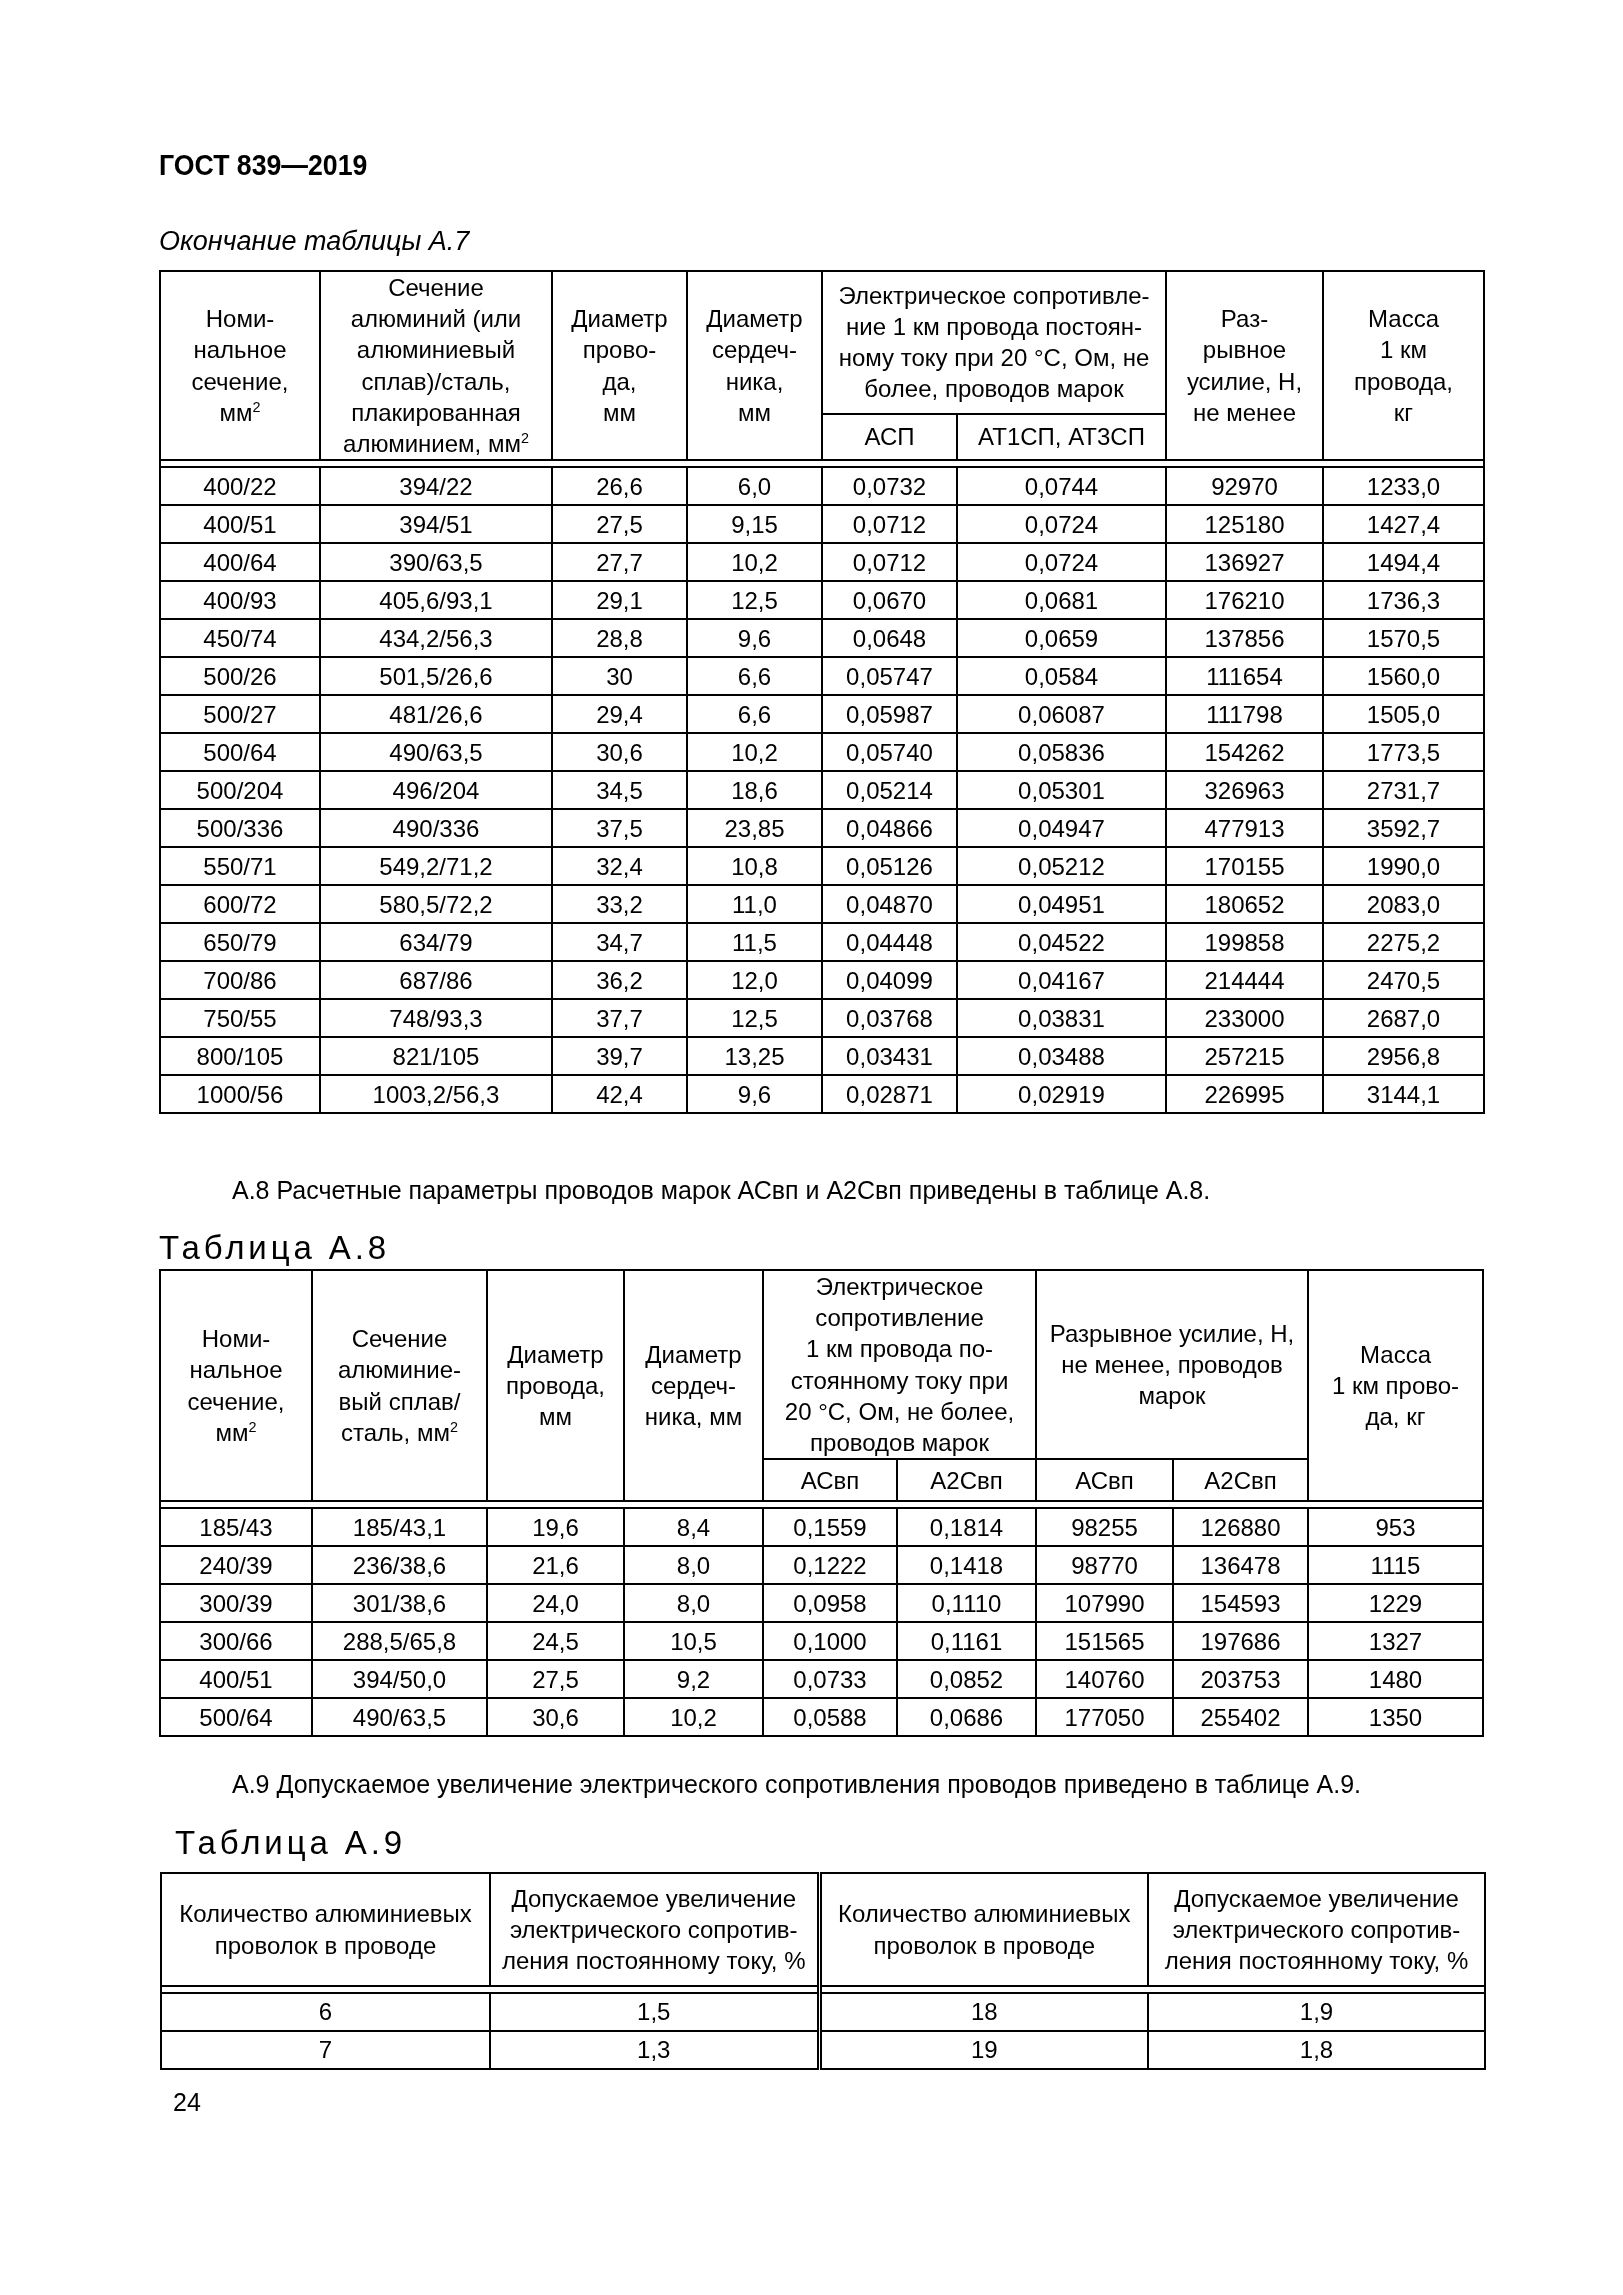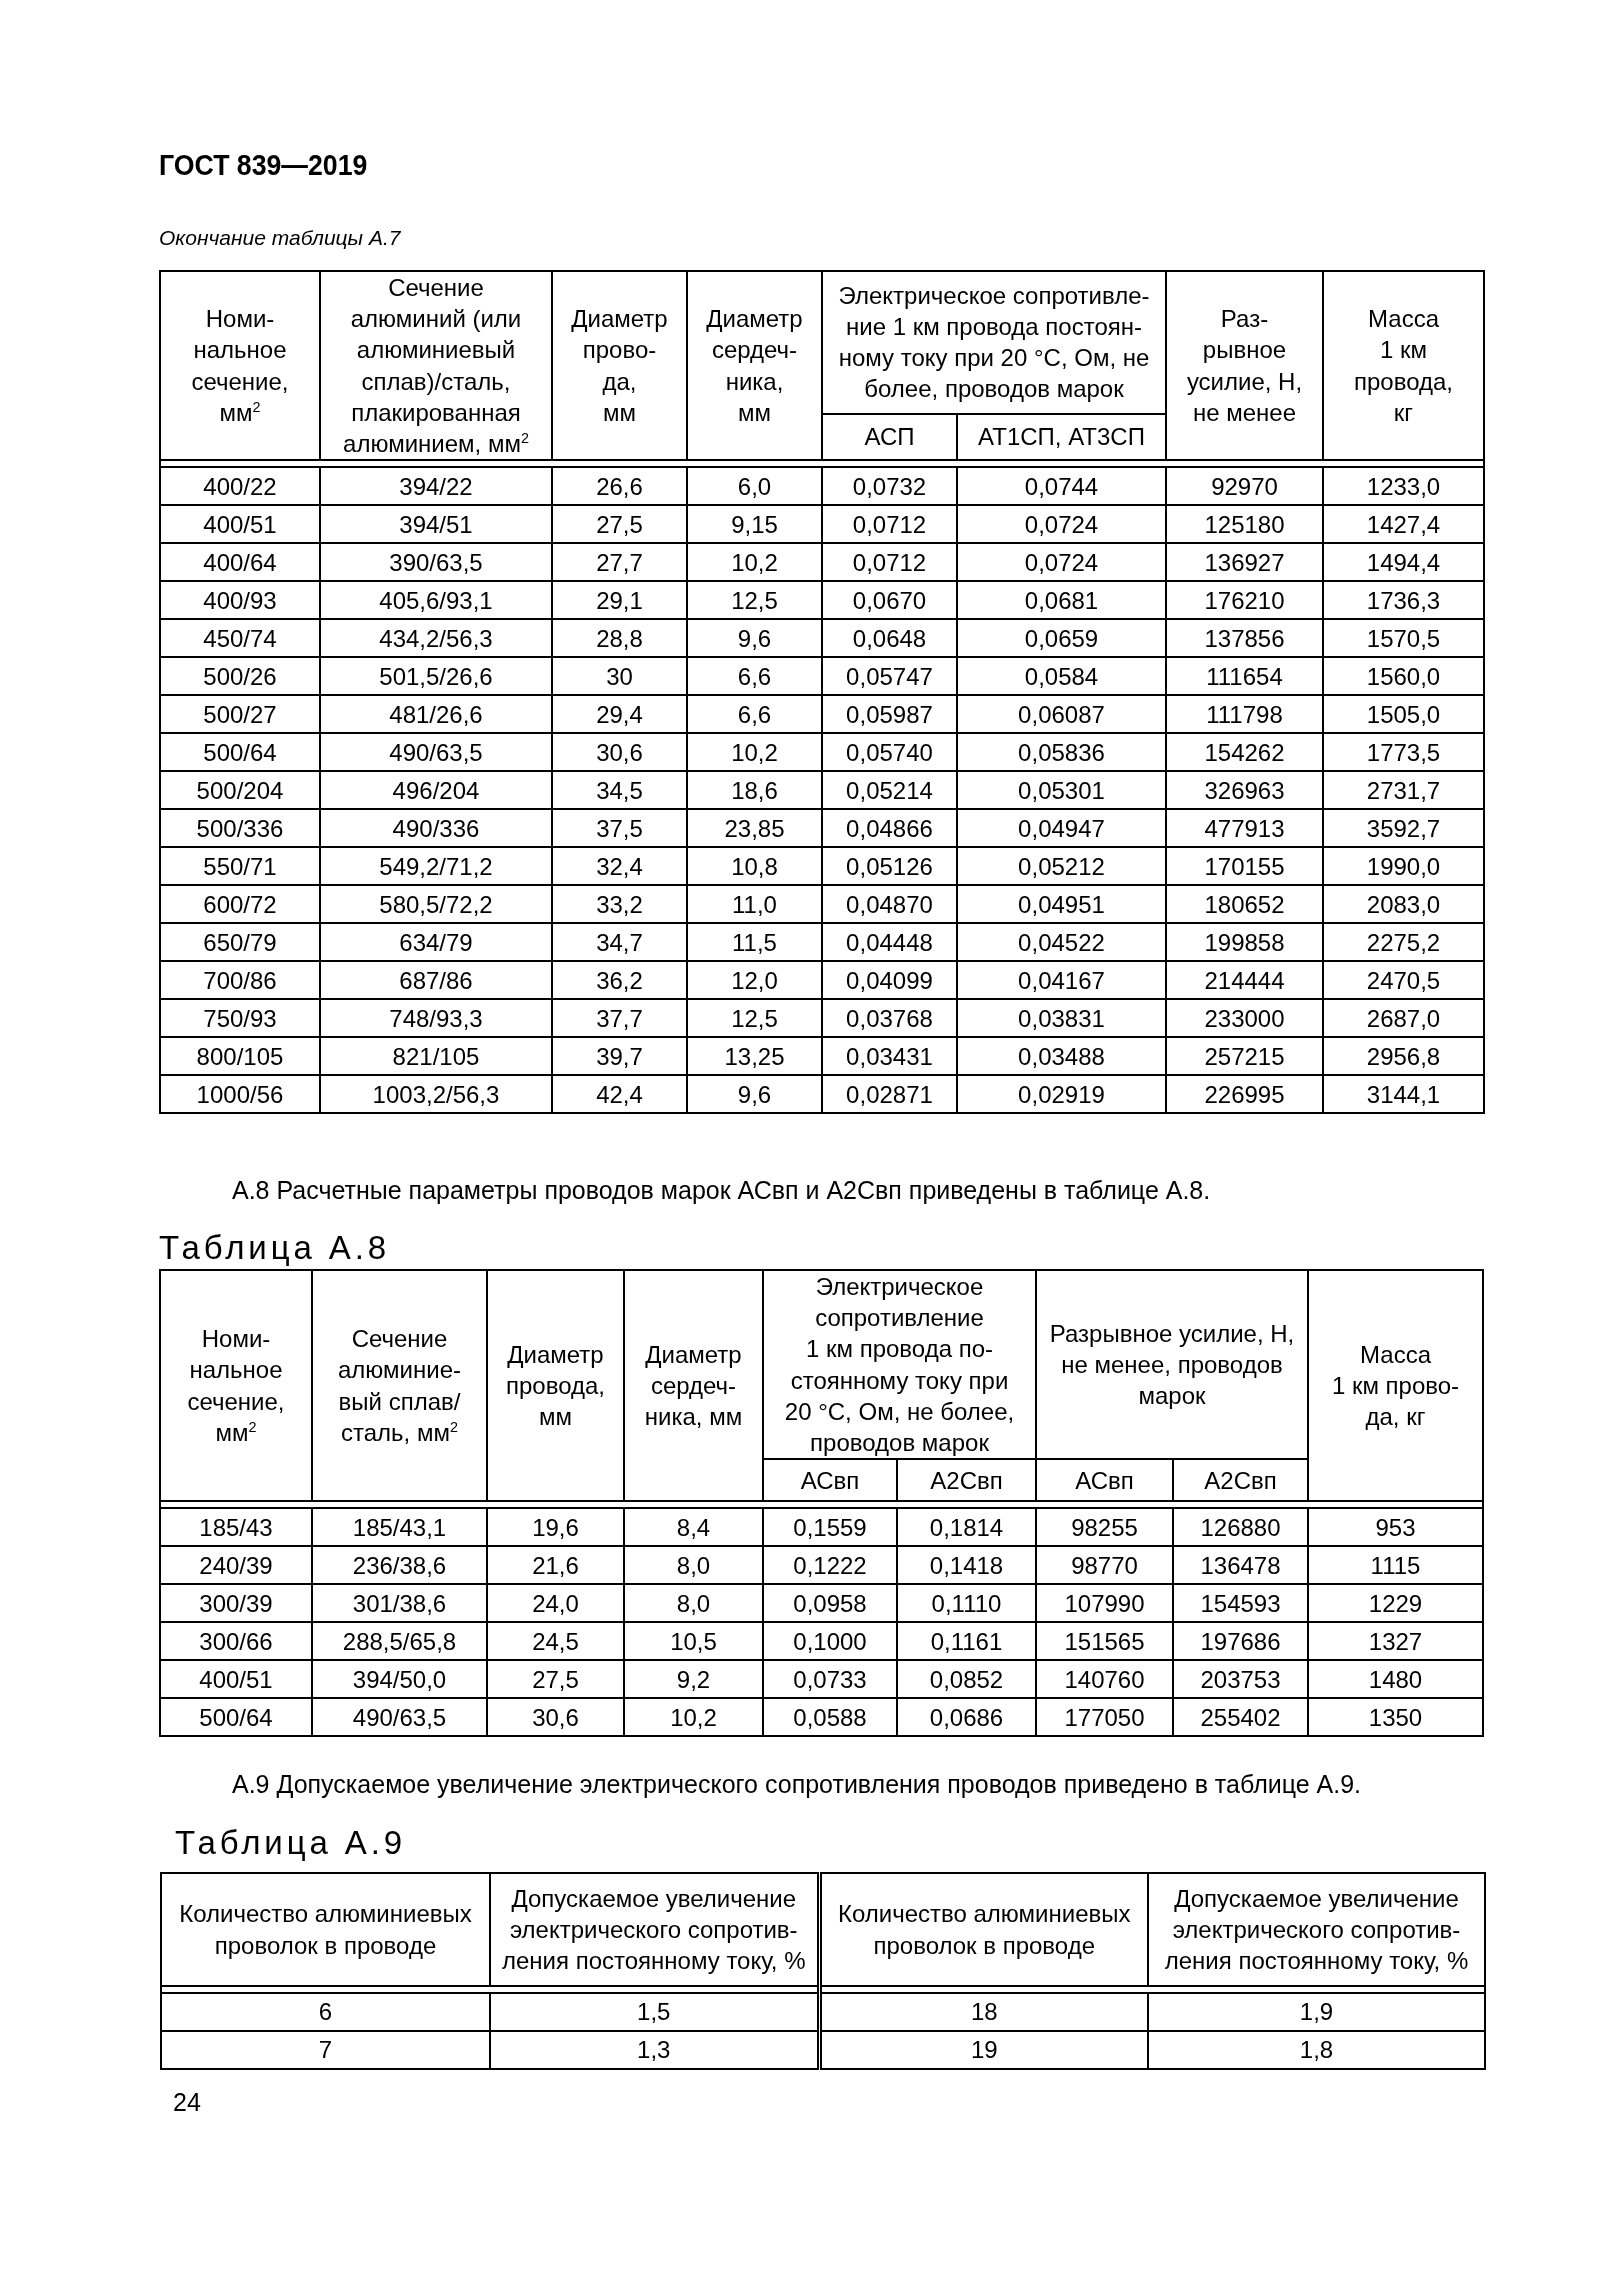--- a/index.html
+++ b/index.html
@@ -1,19 +1,19 @@
 <!DOCTYPE html>
 <html style="font-size:10.5px"><head>
 <meta charset="utf-8">
 <style>
   html, body { margin:0; padding:0; background:#ffffff; }
   body { width:1624px; height:2295px; position:relative; font-family:"Liberation Sans", sans-serif; color:#000; overflow:hidden; }
   .abs { position:absolute; }
   .doc-title { left:159px; top:149px; font-size:29px; font-weight:bold; letter-spacing:0px; transform:scaleX(0.92); transform-origin:left; }
-  .continuation { left:159px; top:226px; font-size:21px; font-style:italic;text-align:right; }
+  .continuation { left:159px; top:226px; font-size:27px; font-style:italic;text-align:right; }
   .para { font-size:25px; }
   .table-label { font-size:33px; letter-spacing:3.9px; }
   .page-num { font-size:25px; }
   table.grid { position:absolute; border-collapse:collapse; table-layout:fixed; font-size:24px; }
   table.grid td { border:2px solid #000; text-align:center; vertical-align:middle; padding:0 2.6px; line-height:1.15; }
   table.grid td.hdr { font-size:24px; line-height:1.3; }
   table.grid tr.sep td { height:5.2px; padding:0; border-top:2.6px solid #000; border-bottom:2.6px solid #000; }
   table.grid tr.data td { height:36px; }
   sup { font-size:0.6em; vertical-align:super; line-height:0; }
   .dbl-left { border-left:5.2px double #000 !important; }
@@ -211,21 +211,21 @@
         <td>700/86</td>
         <td>687/86</td>
         <td>36,2</td>
         <td>12,0</td>
         <td>0,04099</td>
         <td>0,04167</td>
         <td>214444</td>
         <td>2470,5</td>
       </tr>
       <tr class="data">
-        <td>750/93</td>
+        <td>750/55</td>
         <td>748/93,3</td>
         <td>37,7</td>
         <td>12,5</td>
         <td>0,03768</td>
         <td>0,03831</td>
         <td>233000</td>
         <td>2687,0</td>
       </tr>
       <tr class="data">
         <td>800/105</td>

